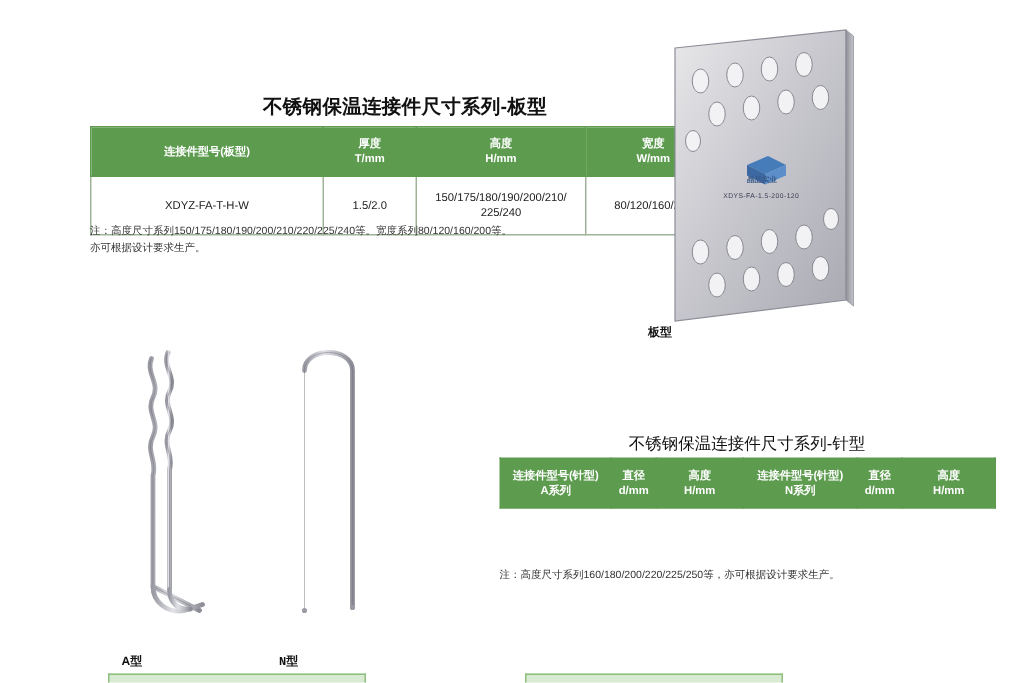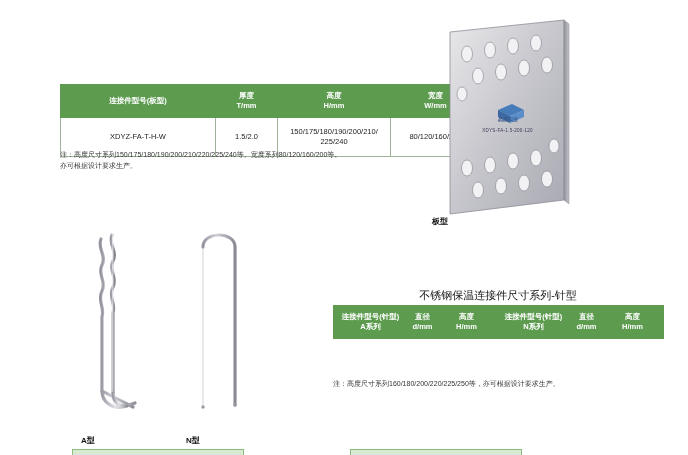--- a/index.html
+++ b/index.html
@@ -107,21 +107,21 @@
   .anchor-caption {
     position: absolute;
     font-size: 8px;
     font-weight: bold;
     color: #111;
     text-align: left;
     width: 40px;
     margin-top: 12px;
   }
   #caption-a { left: 81px; top: 423px; }
-  #caption-n { left: 186px; top: 423px; }
+  #caption-n { left: 186px; top: 423px; font-family: Liberation Mono, monospace; }
 
   
   .sec2-title {
     position: absolute;
     left: 333px;
     top: 288px;
     width: 330px;
     text-align: center;
     font-size: 11px;
     font-weight: normal;
@@ -155,20 +155,21 @@
   #bar-1 { left: 72px; width: 170px; }
   #bar-2 { left: 350px; width: 170px; }
 
   svg { display: block; }
 </style>
 </head>
 <body>
 
 <div class="page">
 
+  <div class="sec1-title">不锈钢保温连接件尺寸系列-板型</div>
 
   <table class="tbl" id="plate-table">
     <colgroup>
       <col style="width:155px">
       <col style="width:62px">
       <col style="width:113px">
       <col style="width:90px">
     </colgroup>
     <thead>
       <tr>

